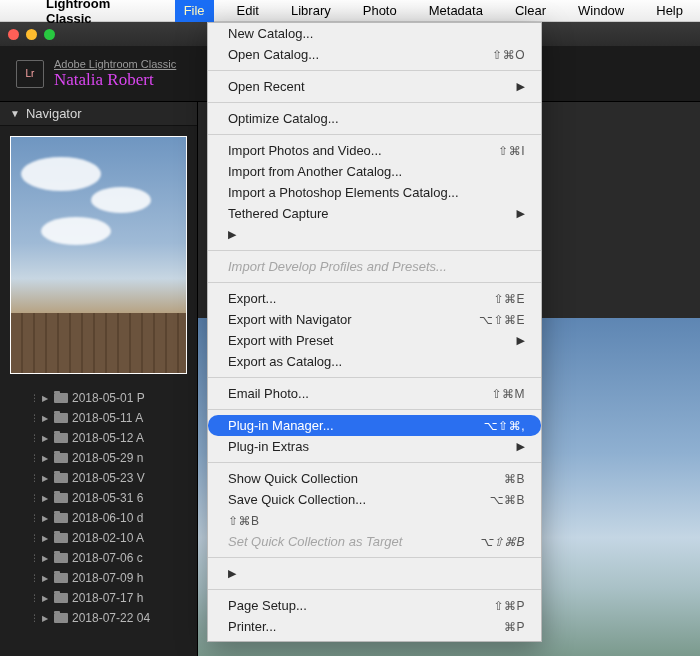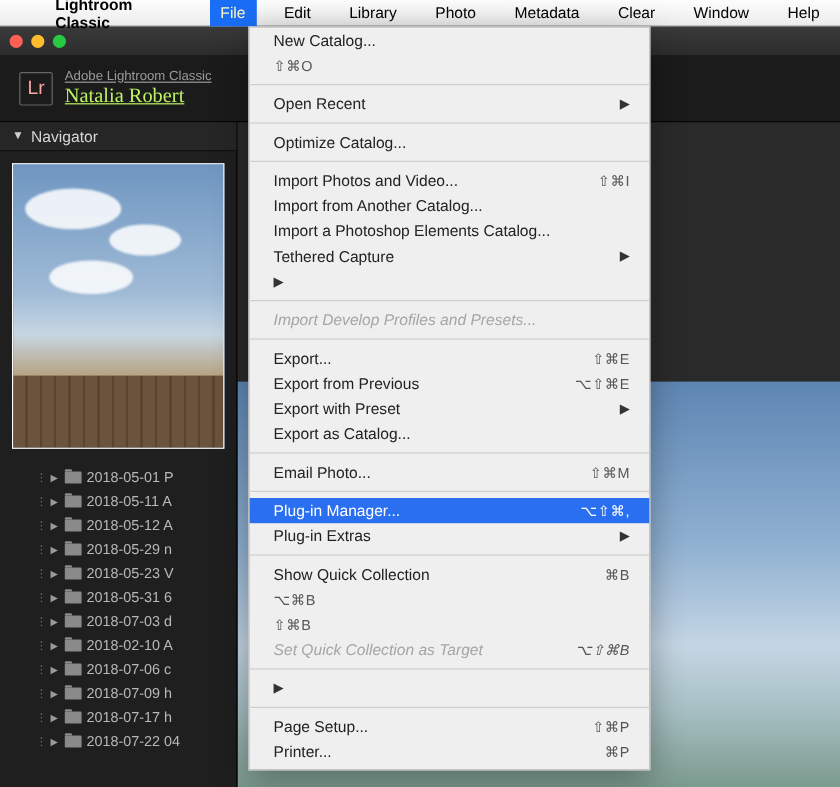--- a/index.html
+++ b/index.html
@@ -14,23 +14,23 @@
 
   
   .lr-window { position: absolute; top: 22px; left: 0; right: 0; bottom: 0; background: #2a2a2a; }
   .lr-titlebar { height: 24px; background: linear-gradient(#3a3a3a,#2c2c2c); display: flex; align-items: center; padding-left: 8px; gap: 7px; }
   .tl-dot { width: 11px; height: 11px; border-radius: 50%; }
   .tl-close { background: #ff5f57; }
   .tl-min  { background: #febc2e; }
   .tl-max  { background: #28c840; }
 
   .lr-header { height: 56px; background: #1b1b1b; display: flex; align-items: center; padding: 0 16px; color: #bdbdbd; border-bottom: 1px solid #000; }
-  .lr-logo { width: 28px; height: 28px; border: 1px solid #666; display: flex; align-items: center; justify-content: center; font-size: 16px; color: #fca5a5; margin-right: 10px; border-radius: 2px; }
+  .lr-logo { width: 28px; height: 28px; border: 1px solid #666; display: flex; align-items: center; justify-content: center; font-size: 10px; color: #fca5a5; margin-right: 10px; border-radius: 2px; }
   .lr-header .prod { font-size: 11px; color: #9a9a9a; text-decoration: underline; }
-  .lr-header .user { font-size: 17px; color: #bef264; font-family: Georgia, serif; font-weight: 400; text-decoration: underline; }
+  .lr-header .user { font-size: 17px; color: #d946ef; font-family: Georgia, serif; font-weight: 400; }
 
   .lr-body { display: flex; height: calc(100% - 80px); }
   .lr-left { width: 198px; background: #1f1f1f; border-right: 1px solid #000; display: flex; flex-direction: column; }
   .panel-title { height: 24px; display: flex; align-items: center; padding: 0 10px; color: #d7d7d7; font-size: 13px; background: #262626; border-bottom: 1px solid #111; }
   .panel-title .disclose { margin-right: 6px; font-size: 10px; color: #cfcfcf; }
   .nav-thumb { margin: 10px; border: 1px solid #fff; background: #5b7fa6; height: 238px; position: relative; overflow: hidden; }
   .nav-thumb .sky { position: absolute; inset: 0; background: linear-gradient(#6f96c1 0%, #9fbad6 45%, #c7d6e2 60%, #b3976d 78%, #7a5c3d 100%); }
   .nav-thumb .cloud { position: absolute; background: rgba(255,255,255,0.85); border-radius: 50%; filter: blur(1px); }
   .nav-thumb .c1 { width: 80px; height: 34px; top: 20px; left: 10px; }
   .nav-thumb .c2 { width: 60px; height: 26px; top: 50px; left: 80px; }
@@ -50,21 +50,21 @@
   .preview-img .pc1 { width: 140px; height: 56px; top: 30px; left: 60px; }
   .preview-img .pc2 { width: 110px; height: 48px; top: 90px; left: 200px; }
   .preview-img .pc3 { width: 160px; height: 60px; top: 140px; left: 40px; }
 
   
   .dropdown { position: absolute; top: 22px; left: 207px; width: 335px; background: #efefef; border: 1px solid #b9b9b9; box-shadow: 0 8px 28px rgba(0,0,0,.35); z-index: 100; padding-bottom: 4px; }
   .dd-item { display: flex; align-items: center; height: 21px; padding: 0 16px 0 20px; font-size: 13px; color: #222; cursor: default; }
   .dd-item .label { flex: 1; }
   .dd-item .shortcut { color: #555; font-size: 12px; letter-spacing: 0.5px; }
   .dd-item .submenu-arrow { color: #333; font-size: 11px; }
-  .dd-item.highlight { background: #2a6ff0; color: #fff; }
+  .dd-item.highlight { background: #2a6ff0; color: #fff; border-radius: 10px; }
   .dd-item.highlight .shortcut { color: #fff; }
   .dd-item.disabled { color: #a5a5a5; font-style: italic; }
   .dd-sep { height: 1px; background: #cfcfcf; margin: 5px 0; }
 </style>
 </head>
 <body>
 
 <div class="mac-menubar">
   <span class="apple"></span>
   <span class="app-name">Lightroom Classic</span>
@@ -138,21 +138,21 @@
           <div class="folder-row">
             <span class="dots">⋮</span>
             <span class="tri">▶</span>
             <span class="folder-ico"></span>
             <span>2018-05-31 6</span>
           </div>
           <div class="folder-row">
             <span class="dots">⋮</span>
             <span class="tri">▶</span>
             <span class="folder-ico"></span>
-            <span>2018-07-03 d</span>
+            <span>2018-06-10 d</span>
           </div>
           <div class="folder-row">
             <span class="dots">⋮</span>
             <span class="tri">▶</span>
             <span class="folder-ico"></span>
             <span>2018-02-10 A</span>
           </div>
           <div class="folder-row">
             <span class="dots">⋮</span>
             <span class="tri">▶</span>
@@ -187,20 +187,21 @@
       </div>
     </div>
   </div>
 </div>
 
 <div class="dropdown" id="file-menu">
     <div class="dd-item">
       <span class="label">New Catalog...</span>
     </div>
     <div class="dd-item">
+      <span class="label">Open Catalog...</span>
       <span class="shortcut">⇧⌘O</span>
     </div>
     <div class="dd-sep"></div>
     <div class="dd-item">
       <span class="label">Open Recent</span>
       <span class="submenu-arrow">▶</span>
     </div>
     <div class="dd-sep"></div>
     <div class="dd-item">
       <span class="label">Optimize Catalog...</span>
@@ -226,21 +227,21 @@
     <div class="dd-sep"></div>
     <div class="dd-item disabled">
       <span class="label">Import Develop Profiles and Presets...</span>
     </div>
     <div class="dd-sep"></div>
     <div class="dd-item">
       <span class="label">Export...</span>
       <span class="shortcut">⇧⌘E</span>
     </div>
     <div class="dd-item">
-      <span class="label">Export from Previous</span>
+      <span class="label">Export with Navigator</span>
       <span class="shortcut">⌥⇧⌘E</span>
     </div>
     <div class="dd-item">
       <span class="label">Export with Preset</span>
       <span class="submenu-arrow">▶</span>
     </div>
     <div class="dd-item">
       <span class="label">Export as Catalog...</span>
     </div>
     <div class="dd-sep"></div>
@@ -256,20 +257,21 @@
     <div class="dd-item">
       <span class="label">Plug-in Extras</span>
       <span class="submenu-arrow">▶</span>
     </div>
     <div class="dd-sep"></div>
     <div class="dd-item">
       <span class="label">Show Quick Collection</span>
       <span class="shortcut">⌘B</span>
     </div>
     <div class="dd-item">
+      <span class="label">Save Quick Collection...</span>
       <span class="shortcut">⌥⌘B</span>
     </div>
     <div class="dd-item">
       <span class="shortcut">⇧⌘B</span>
     </div>
     <div class="dd-item disabled">
       <span class="label">Set Quick Collection as Target</span>
       <span class="shortcut">⌥⇧⌘B</span>
     </div>
     <div class="dd-sep"></div>

